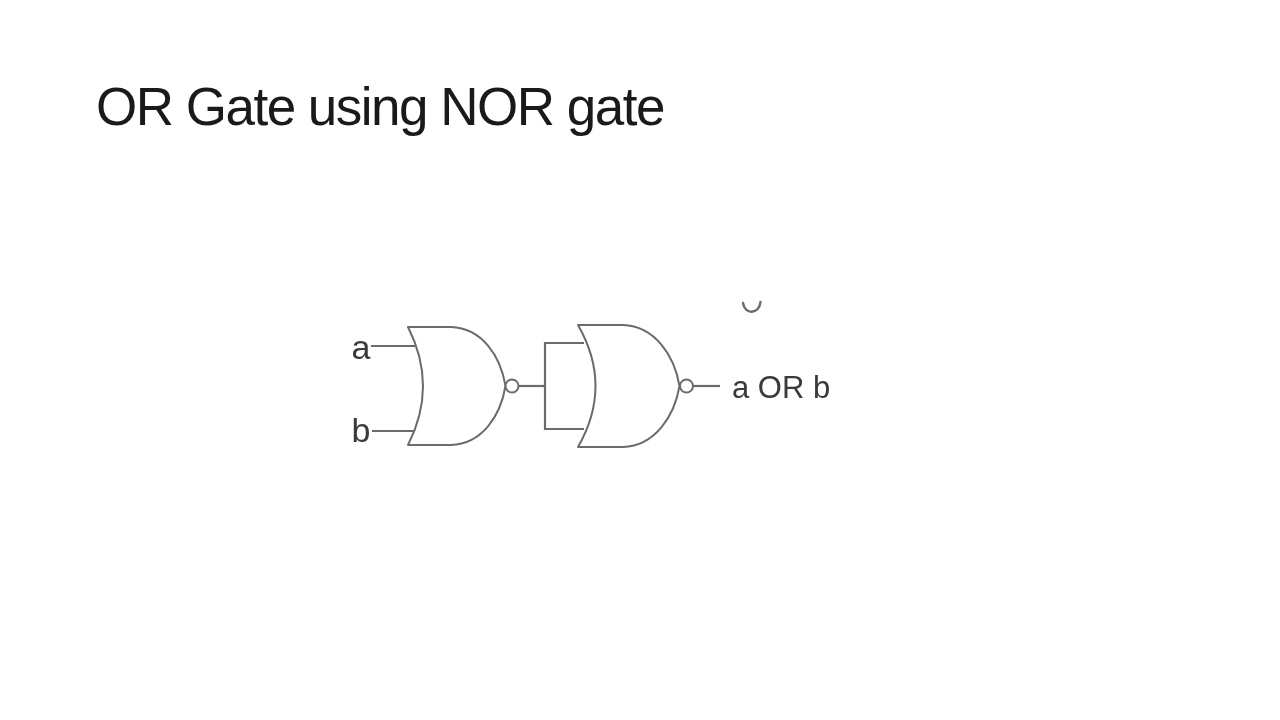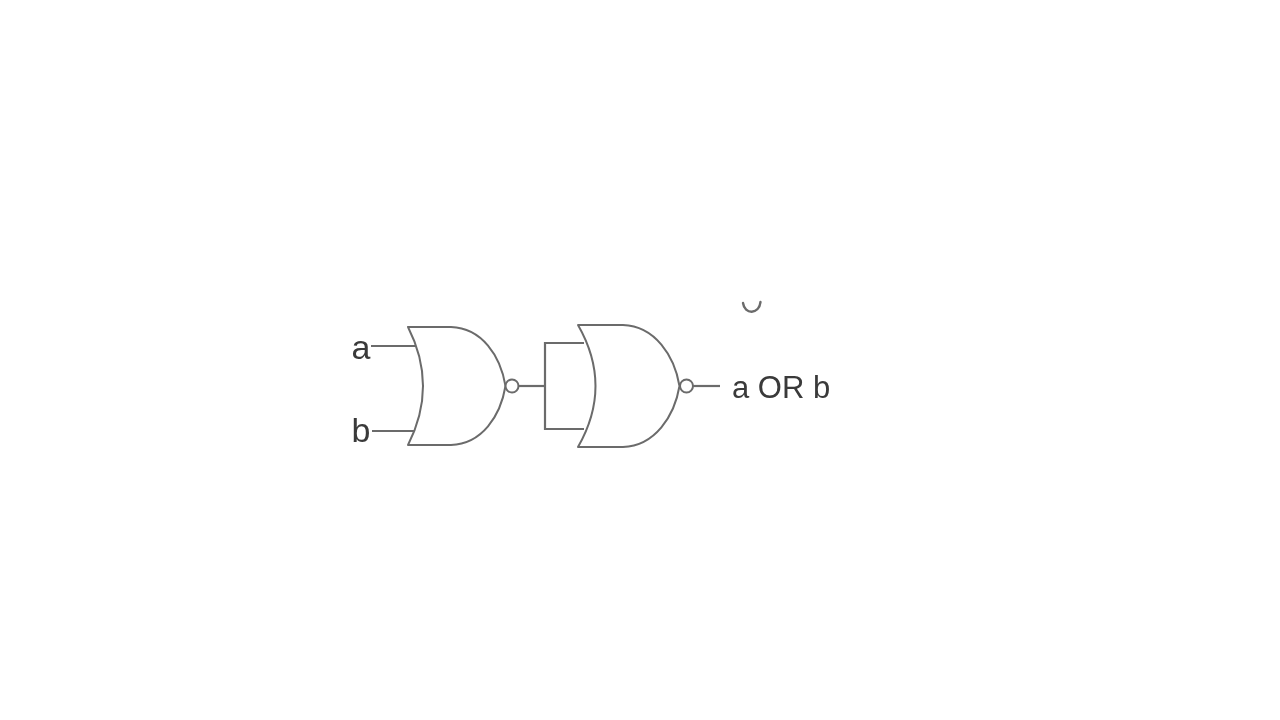--- a/index.html
+++ b/index.html
@@ -63,20 +63,21 @@
     stroke-width: 2.4;
     fill: none;
     stroke-linecap: round;
   }
 </style>
 </head>
 <body style="--line-color: #6b6b6b; --label-color: #3a3a3a; --title-color: #1a1a1a; background-color: rgb(255, 255, 255);">
 
 <div class="slide">
 
+  <h1 class="slide-title">OR Gate using NOR gate</h1>
 
   <svg class="circuit-svg" viewBox="0 0 520 200" xmlns="http://www.w3.org/2000/svg">
 
     <text class="diagram-label io-label" x="31" y="66.5" text-anchor="middle" dominant-baseline="central">a</text>
     <line class="wire" x1="41" y1="66" x2="85" y2="66"></line>
 
     <text class="diagram-label io-label" x="31" y="150" text-anchor="middle" dominant-baseline="central">b</text>
     <line class="wire" x1="42" y1="151" x2="85" y2="151"></line>
 
     <path class="gate-body" d="M 78 47 L 121 47 C 152 48 170.5 76 175.5 106 C 170.5 136 152 164 121 165 L 78 165 Q 108 106 78 47 Z"></path>

